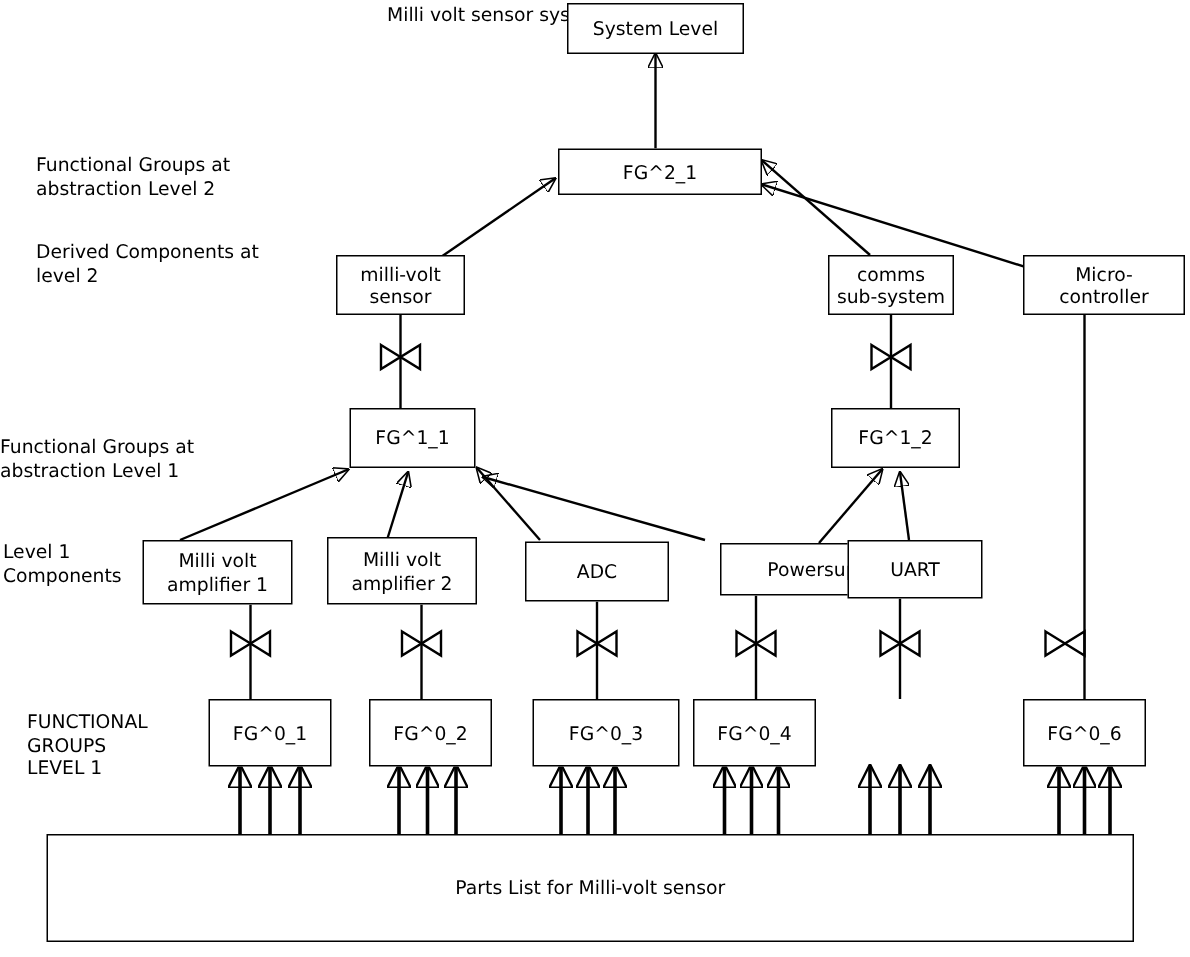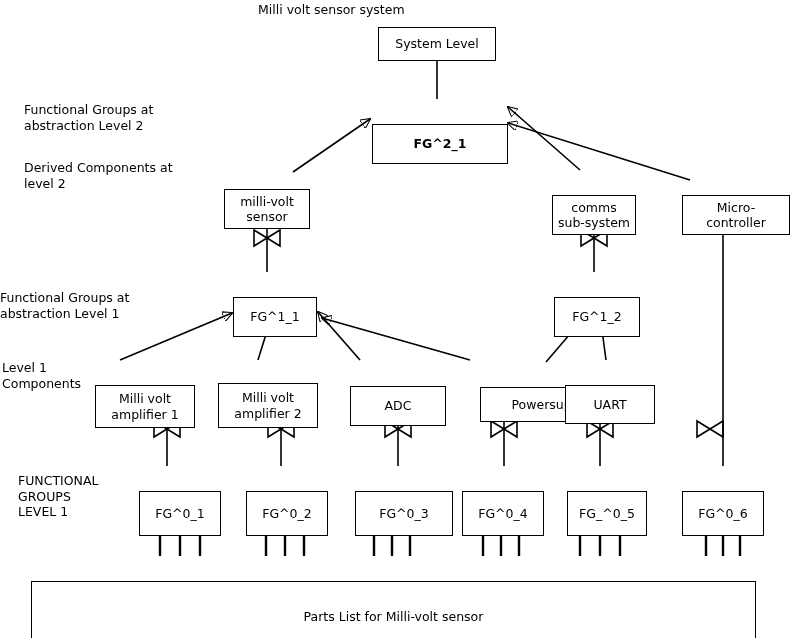--- a/index.html
+++ b/index.html
@@ -16,21 +16,20 @@
     border:1.6px solid #000;
     background:#fff;
     display:flex;
     align-items:center;
     justify-content:center;
     text-align:center;
     font-size:12.5px;
     line-height:1.22;
     box-sizing:border-box;
     white-space:pre-line;
-    margin-top:25px;
   }
   .lbl{
     position:absolute;
     font-size:12.5px;
     line-height:1.25;
     white-space:pre-line;
     text-align:left;
   }
   svg.wires{position:absolute;left:0;top:0;width:793px;height:638px;overflow:visible;}
   svg.wires line,svg.wires path,svg.wires polyline{stroke:#000;fill:none;}
@@ -126,23 +125,23 @@
 
   <div class="lbl" style="left:2px;top:360px;width:170px;">Level  1
 Components</div>
 
   <div class="lbl" style="left:18px;top:473px;width:150px;">FUNCTIONAL
 GROUPS
 LEVEL 1</div>
 
   <div class="box" style="left:378px;top:2px;width:118px;height:34px;">System Level</div>
 
-  <div class="box" style="left:372px;top:99px;width:136px;height:40px;font-weight:bold;">FG^2_1</div>
+  <div class="box" style="left:372px;top:99px;width:136px;height:31px;">FG^2_1</div>
 
-  <div class="box" style="left:224px;top:164px;width:86px;height:40px;">milli-volt
+  <div class="box" style="left:224px;top:170px;width:86px;height:40px;">milli-volt
 sensor</div>
 
   <div class="box" style="left:552px;top:170px;width:84px;height:40px;">comms
 sub-system</div>
 
   <div class="box" style="left:682px;top:170px;width:108px;height:40px;">Micro-
 controller</div>
 
   <div class="box" style="left:233px;top:272px;width:84px;height:40px;">FG^1_1</div>
 
@@ -161,19 +160,18 @@
   <div class="box" style="left:565px;top:360px;width:90px;height:39px;">UART</div>
 
   <div class="box" style="left:139px;top:466px;width:82px;height:45px;">FG^0_1</div>
 
   <div class="box" style="left:246px;top:466px;width:82px;height:45px;">FG^0_2</div>
 
   <div class="box" style="left:355px;top:466px;width:98px;height:45px;">FG^0_3</div>
 
   <div class="box" style="left:462px;top:466px;width:82px;height:45px;">FG^0_4</div>
 
-  <div class="box" style="left:567px;top:466px;width:80px;height:45px;">FG_^0_5</div>
 
   <div class="box" style="left:682px;top:466px;width:82px;height:45px;">FG^0_6</div>
 
   <div class="box" style="left:31px;top:556px;width:725px;height:72px;">Parts List for Milli-volt sensor</div>
 
 </div>
 
 </body></html>

